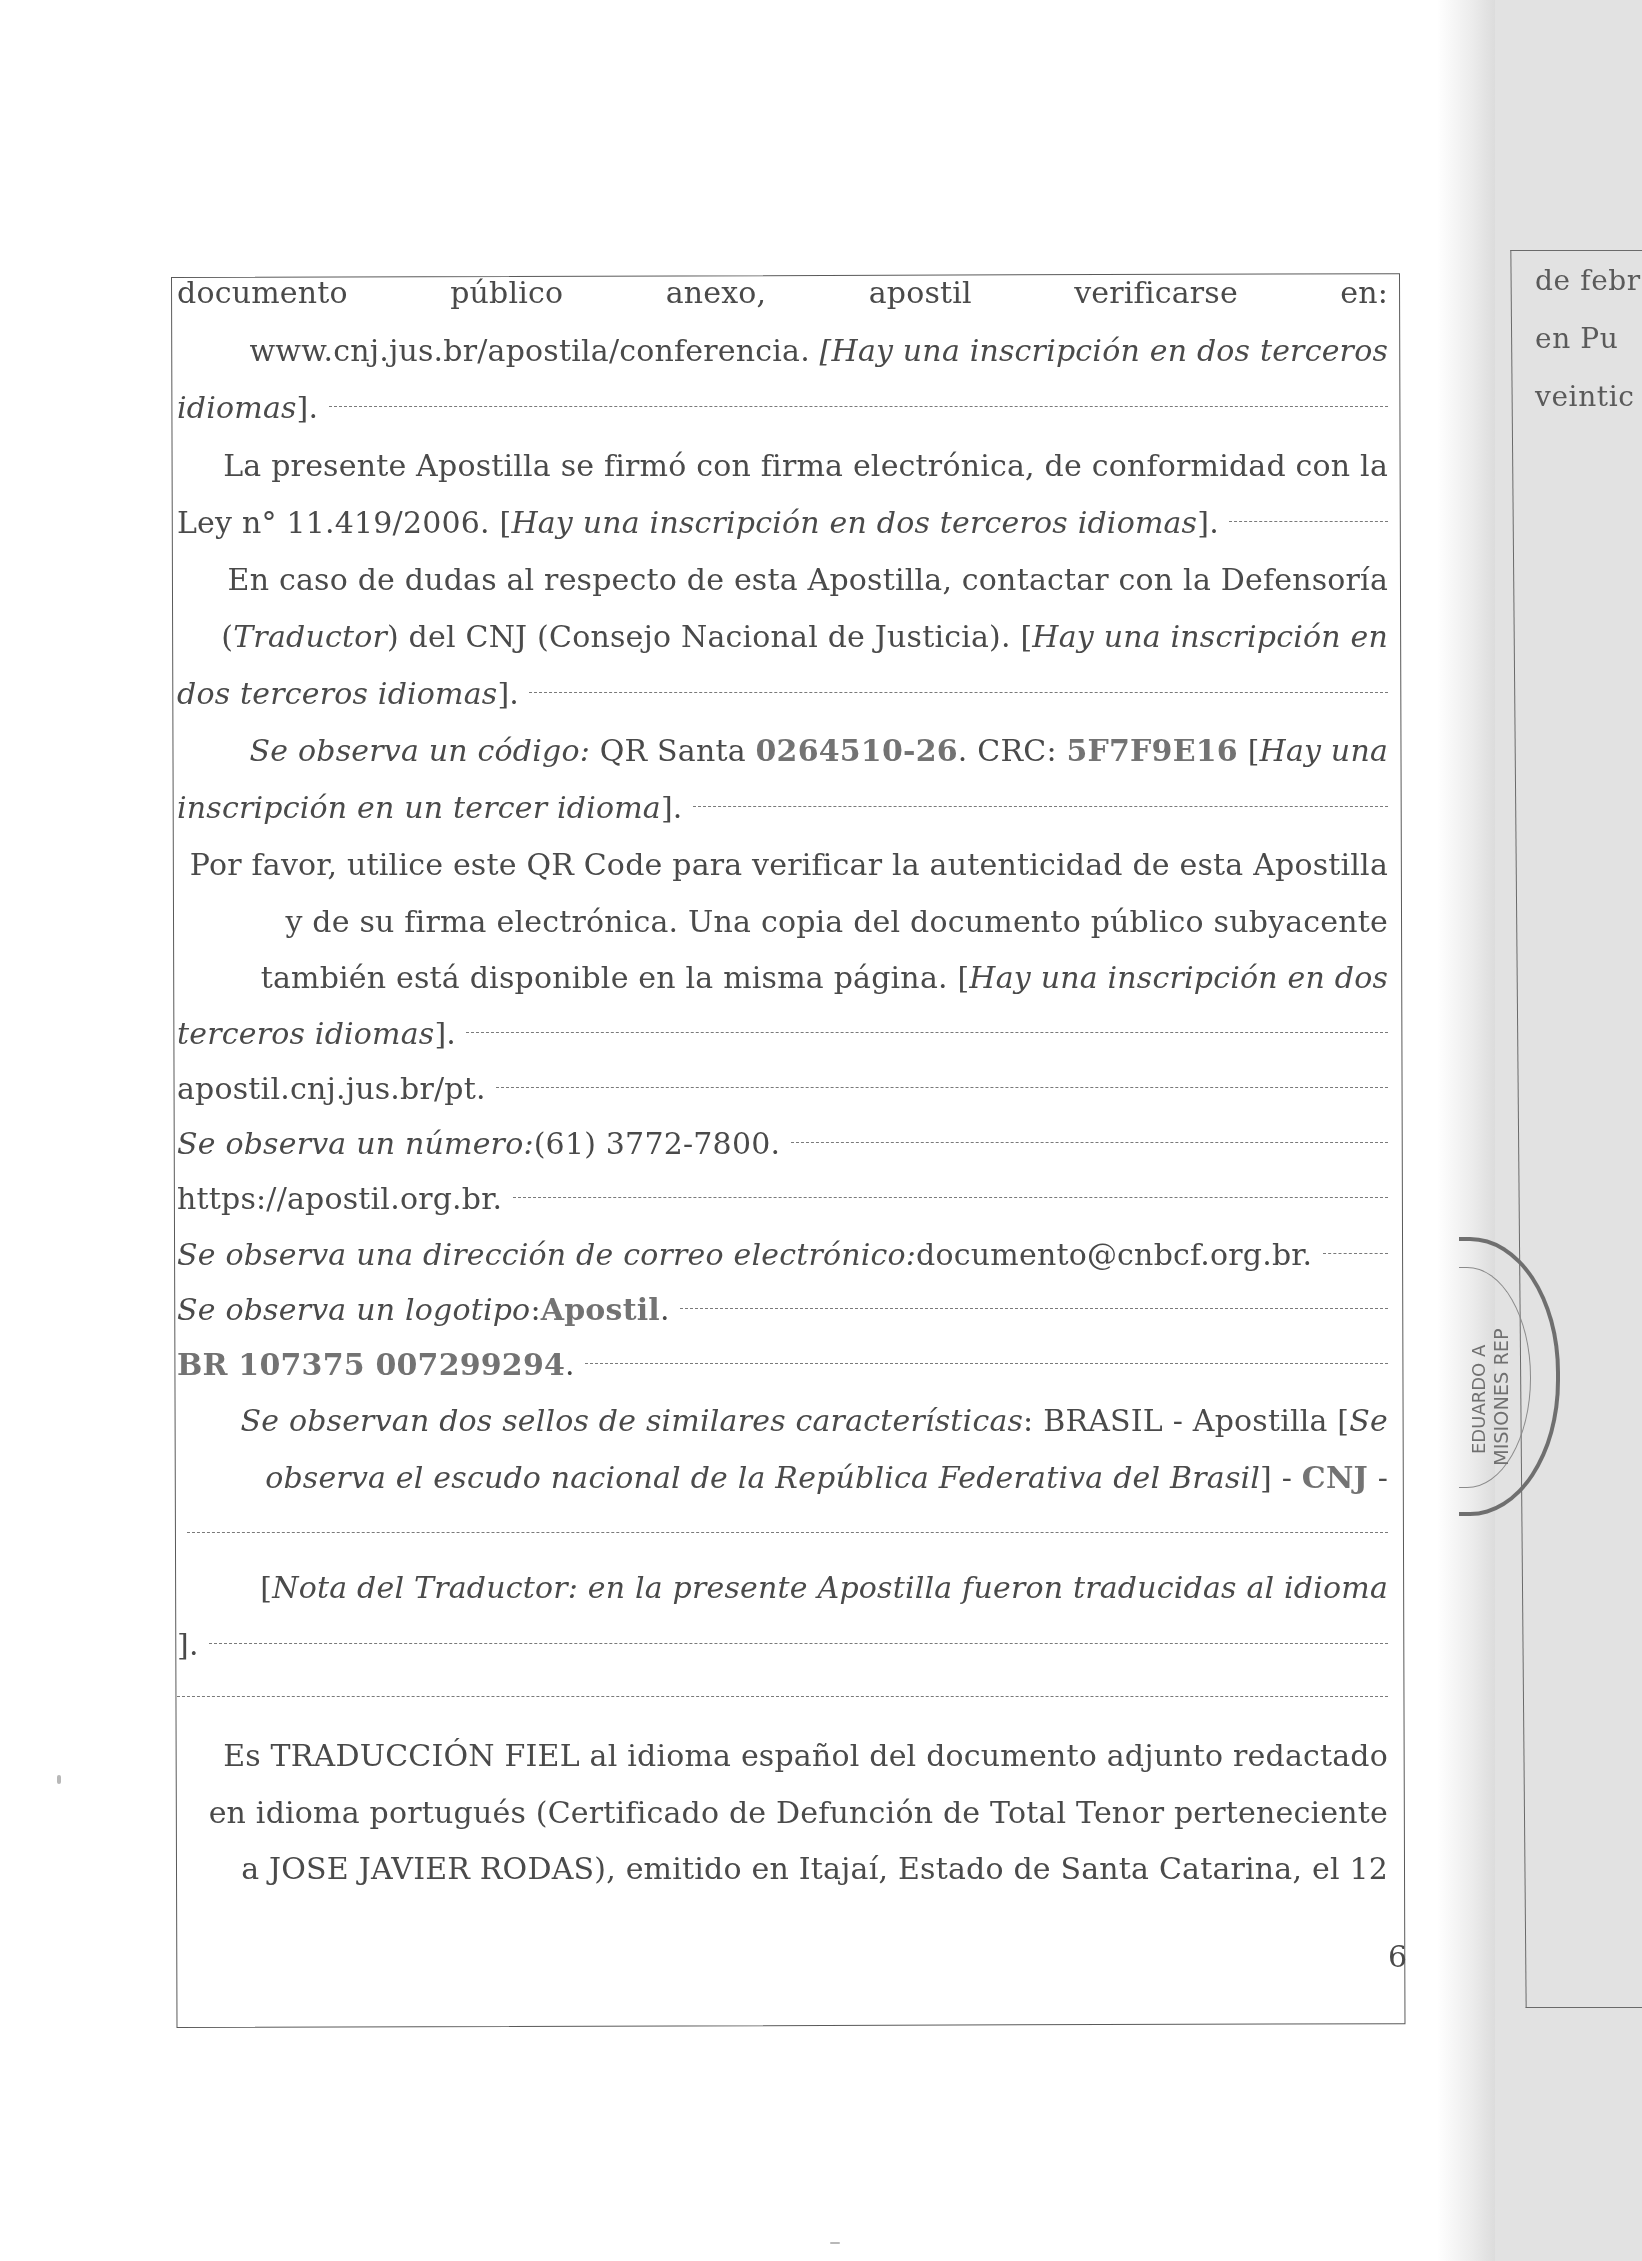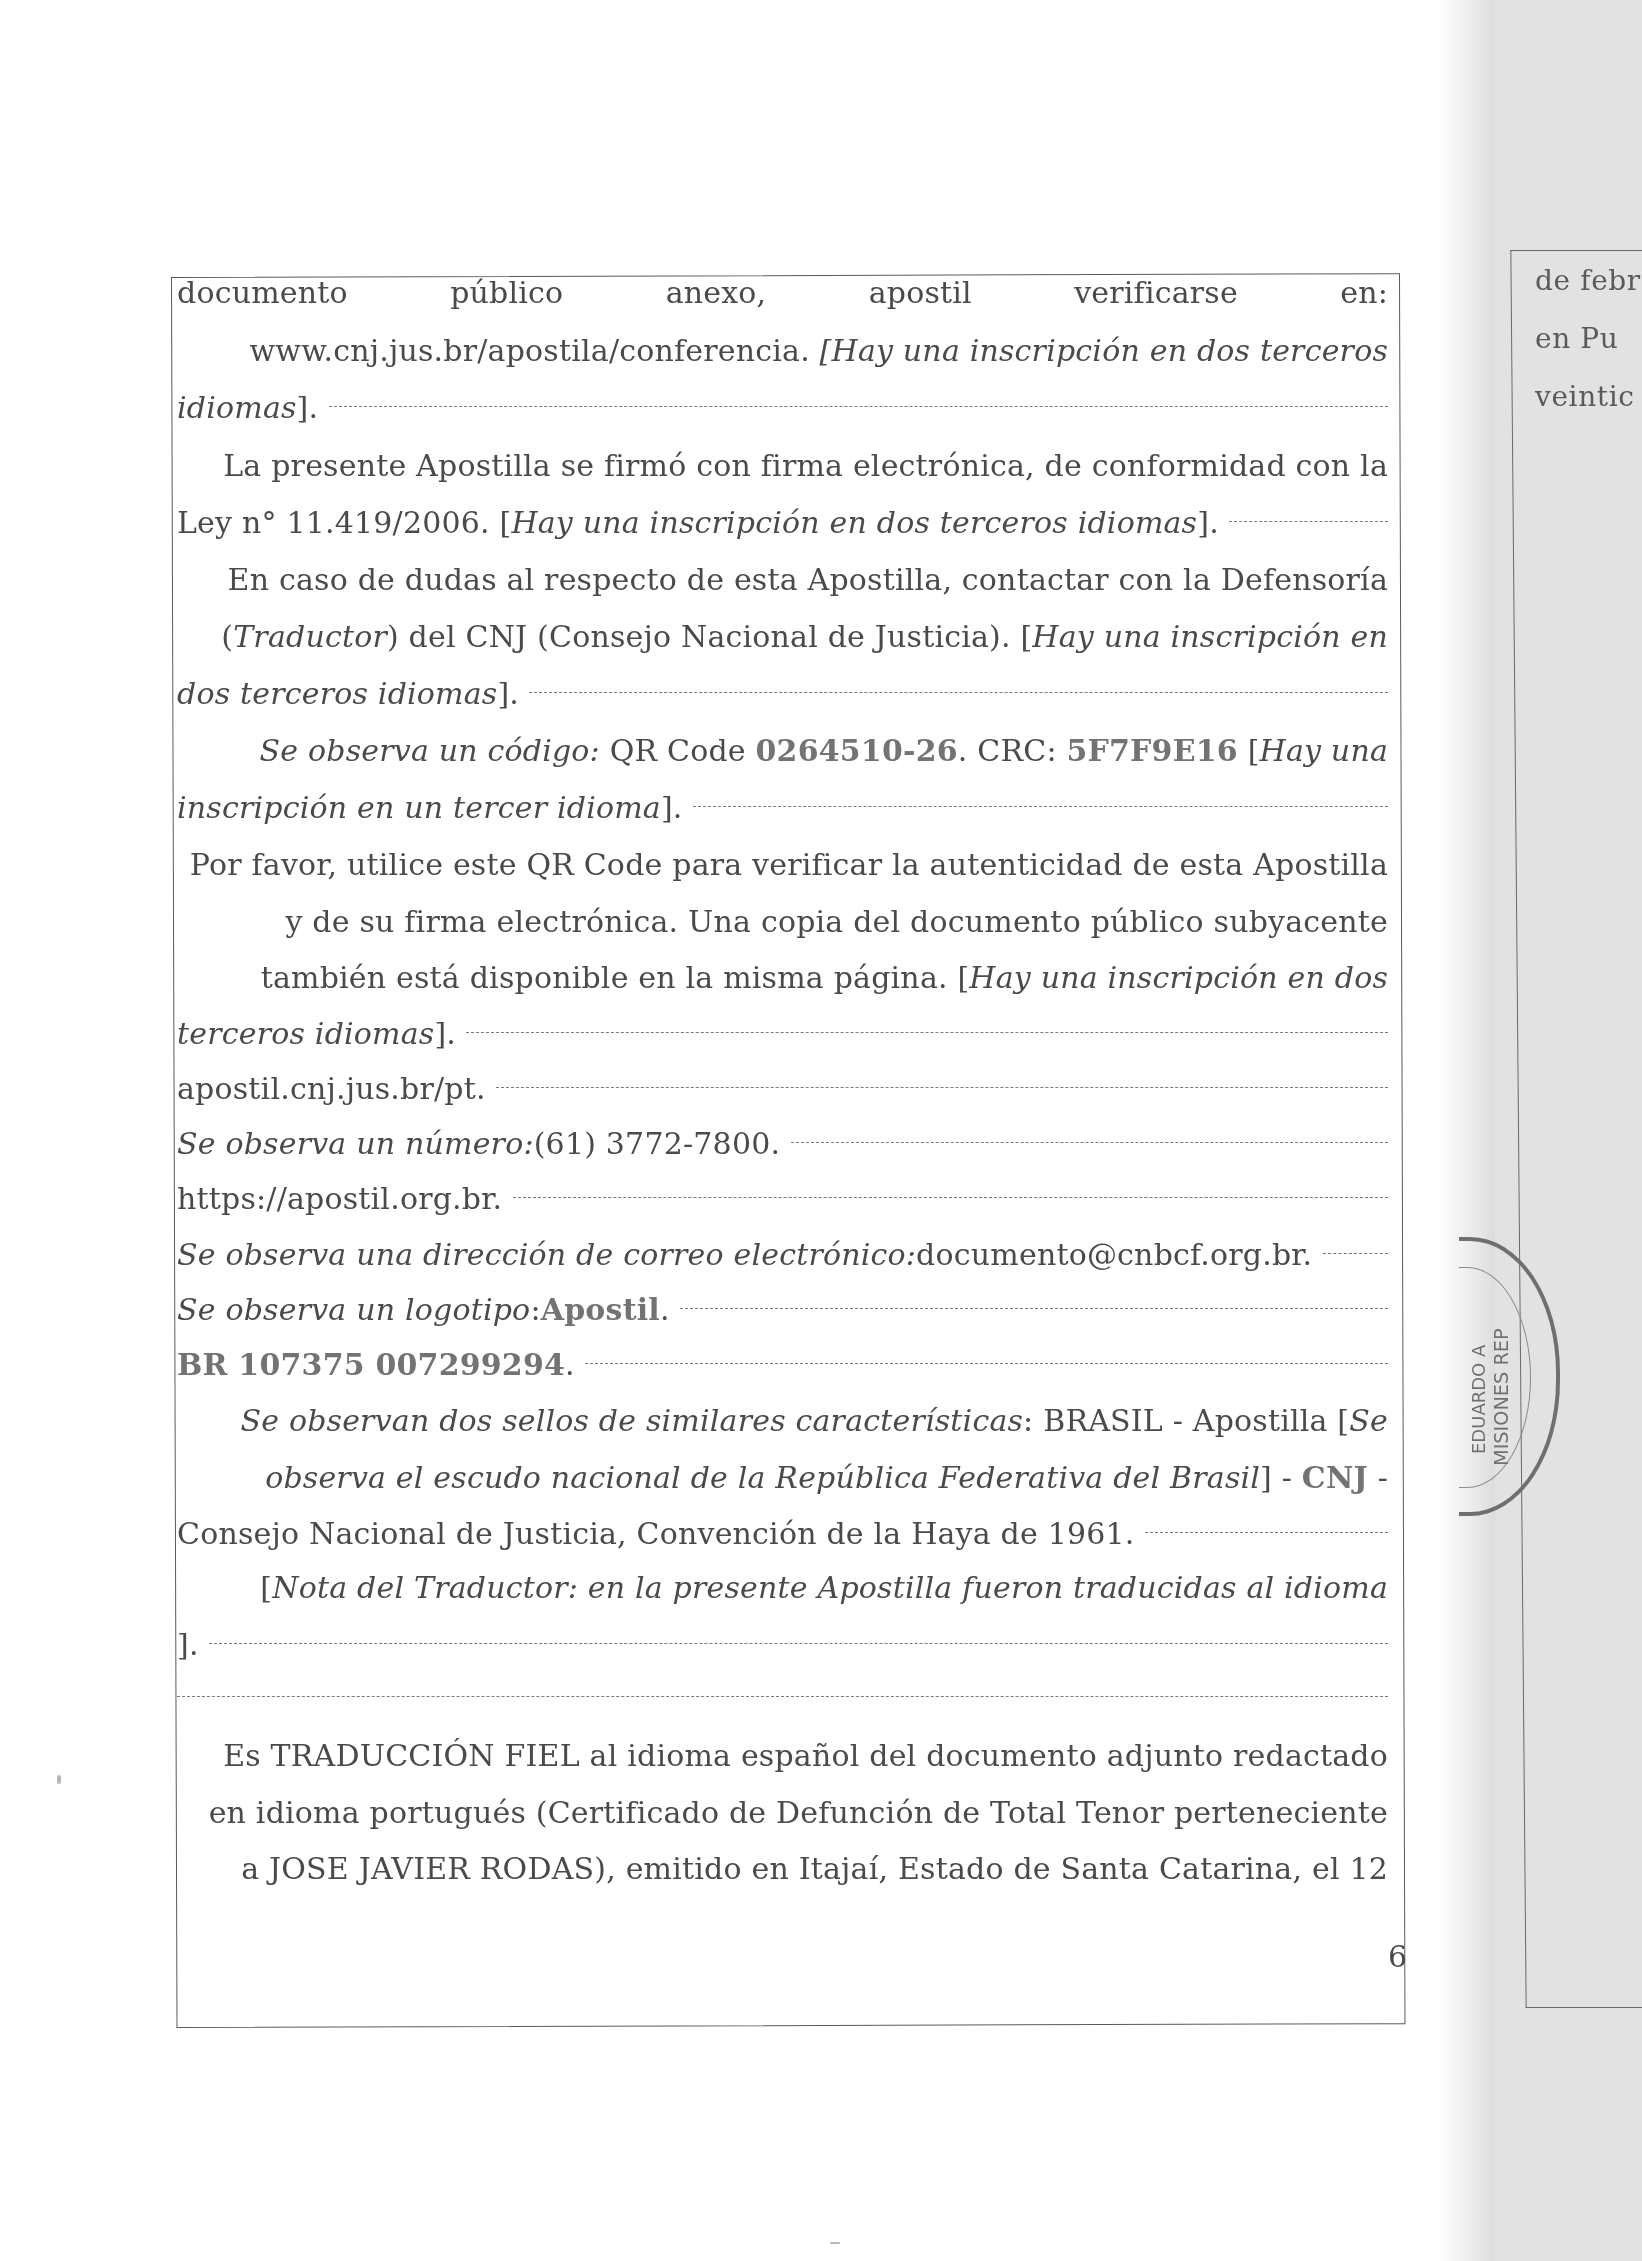--- a/index.html
+++ b/index.html
@@ -133,21 +133,21 @@
     <span>(</span><span class="it">Traductor</span><span>) del CNJ (Consejo Nacional de Justicia). [</span><span class="it">Hay una inscripción en</span>
   </div>
 
   <div class="line flexline" style="top:407px">
     <span class="it">dos terceros idiomas</span>
       <span>].</span>
       <span class="fill"></span>
   </div>
 
   <div class="line" style="top:464px">
-    <span class="it">Se observa un código:</span><span> QR Code </span><span class="bd">0264510-26</span><span>. CRC: </span><span class="bd">5F7F9E16</span><span> [</span><span class="it">Hay una</span>
+    <span class="it">Se observa un código:</span><span> QR Santa </span><span class="bd">0264510-26</span><span>. CRC: </span><span class="bd">5F7F9E16</span><span> [</span><span class="it">Hay una</span>
   </div>
 
   <div class="line flexline" style="top:521px">
     <span class="it">inscripción en un tercer idioma</span>
       <span>].</span>
       <span class="fill"></span>
   </div>
 
   <div class="line" style="top:578px">
     <span>Por favor, utilice este QR Code para verificar la autenticidad de esta Apostilla</span>
@@ -205,21 +205,20 @@
 
   <div class="line" style="top:1134px">
     <span class="it">Se observan dos sellos de similares características</span><span>: BRASIL - Apostilla [</span><span class="it">Se</span>
   </div>
 
   <div class="line" style="top:1191px">
     <span class="it">observa el escudo nacional de la República Federativa del Brasil</span><span>] - </span><span class="bd">CNJ</span><span> -</span>
   </div>
 
   <div class="line flexline" style="top:1247px">
-    <span>Consejo Nacional de Justicia, Convención de la Haya de 1961.</span>
       <span class="fill"></span>
   </div>
 
   <div class="line" style="top:1301px">
     <span>[</span><span class="it">Nota del Traductor: en la presente Apostilla fueron traducidas al idioma</span>
   </div>
 
   <div class="line flexline" style="top:1358px">
       <span>].</span>
       <span class="fill"></span>

